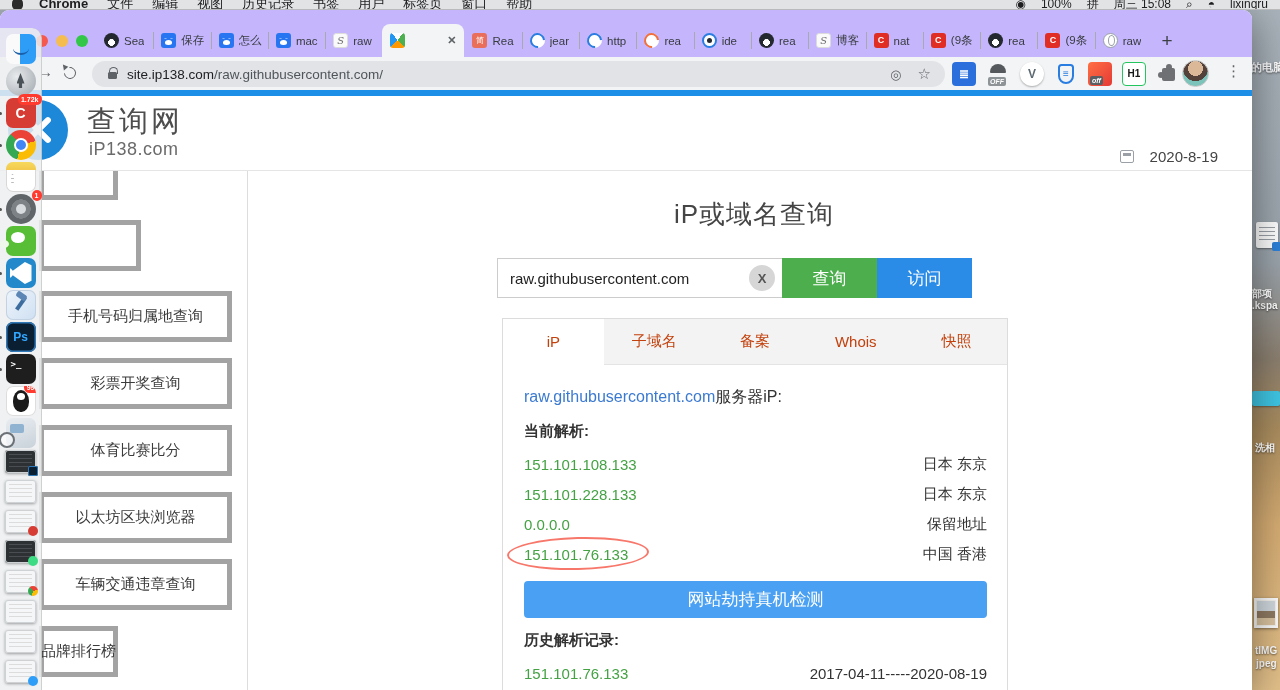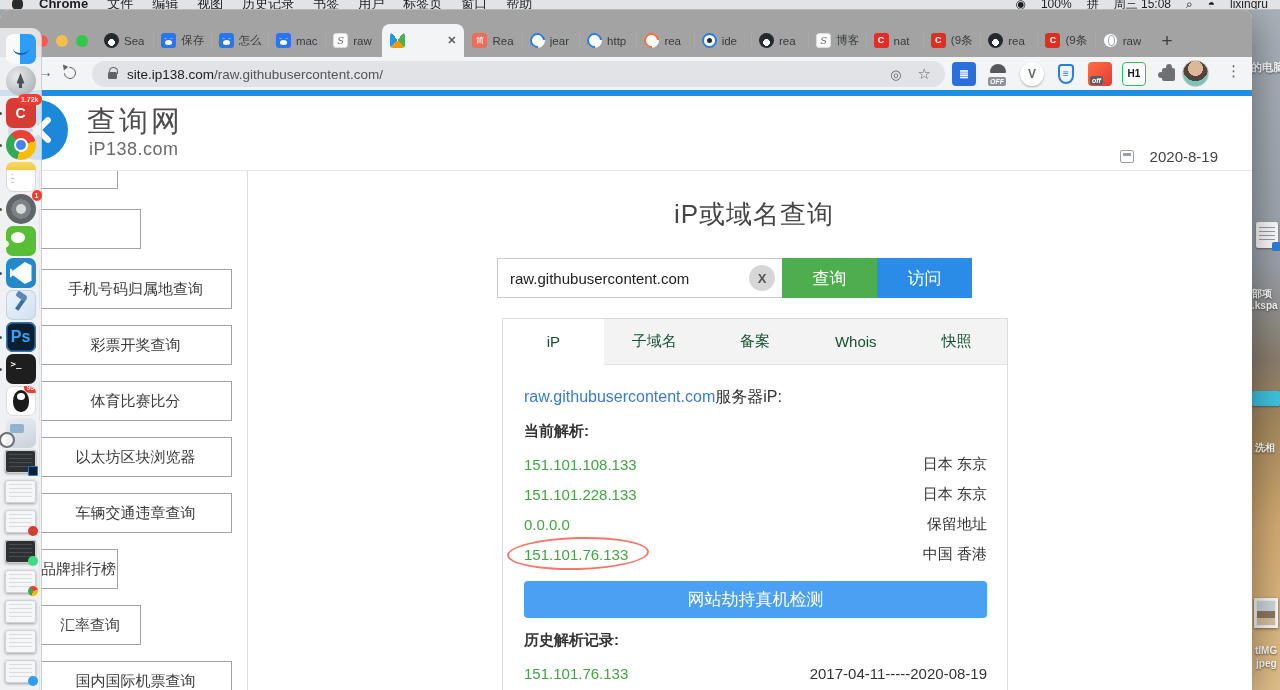--- a/index.html
+++ b/index.html
@@ -24,21 +24,21 @@
   .menubar-row { display:flex; align-items:flex-end; height:19px; transform:translateY(-9px); padding:0 12px; }
   .apple-blob { width:11px; height:12px; background:#2b2b2b; border-radius:45% 45% 40% 40%; margin-right:16px; flex:none; }
   .menu-item { margin-right:19px; font-size:13px; color:#1d1d1f; line-height:1; white-space:nowrap; }
   .menu-item.bold { font-weight:700; }
   .mspacer { flex:1; }
   .menu-status { margin-left:15px; font-size:12px; color:#1d1d1f; line-height:1; white-space:nowrap; }
 
   
   .window { position:absolute; left:0; top:10px; width:1252px; height:680px; border-radius:9px 9px 0 0; overflow:hidden; background:#fff; box-shadow:0 8px 40px rgba(0,0,0,.45); z-index:10; }
 
-  .tabstrip { position:absolute; left:0; top:0; right:0; height:47px; background:#a3a3a3; display:flex; }
+  .tabstrip { position:absolute; left:0; top:0; right:0; height:47px; background:#c4b5fd; display:flex; }
   .lights { display:flex; gap:8px; align-items:center; height:33px; align-self:flex-end; margin-left:36px; flex:none; }
   .light { width:12px; height:12px; border-radius:50%; }
   .light.red { background:#f5594e; } .light.yellow { background:#f5bd4f; } .light.green { background:#33c748; }
   .tabs { display:flex; width:1056px; height:33px; align-self:flex-end; margin-left:8px; min-width:0; }
   .tab { flex:1 1 0; min-width:0; display:flex; align-items:center; gap:5px; padding:0 4px 0 8px; position:relative; color:#383b3e; }
   .tab:not(.active)+.tab:not(.active)::before { content:""; position:absolute; left:0; top:8px; bottom:8px; width:1px; background:#a7a9ac; }
   .tab.active { flex:0 0 82px; background:#f3f4f5; border-radius:8px 8px 0 0; }
   .tab-label { font-size:11.5px; white-space:nowrap; overflow:hidden; }
   .tab-close { display:none; margin-left:auto; margin-right:4px; font-size:11px; color:#5f6368; font-weight:700; }
   .tab.active .tab-close { display:block; }
@@ -105,39 +105,39 @@
   .logo { position:absolute; left:8px; top:4px; width:60px; height:60px; border-radius:50%; background:#1d87d8; }
   .logo::before, .logo::after { content:""; position:absolute; left:27px; top:13px; width:6px; height:34px; background:#fff; border-radius:3px; }
   .logo::before { transform:rotate(45deg); } .logo::after { transform:rotate(-45deg); }
   .site-title { position:absolute; left:87px; top:6px; font-size:29px; color:#4d4d4d; letter-spacing:3px; }
   .site-domain { position:absolute; left:89px; top:43px; font-size:18px; color:#6b6b6b; letter-spacing:.5px; }
   .dateblock { position:absolute; right:34px; top:28px; display:flex; align-items:center; gap:16px; font-size:15px; color:#444;margin-top:24px; }
   .cal { width:14px; height:13px; border:1.5px solid #9aa0a6; border-radius:2px; position:relative; }
   .cal::before { content:""; position:absolute; top:1.5px; left:2px; right:2px; height:3px; background:#9aa0a6; }
 
   .sidebar { position:absolute; left:39px; top:53px; width:193px; z-index:1; }
-  .sbtn { width:193px; height:40px; border:1px solid #a3a3a3; background:#fff; color:#3c3c3c; font-size:15px;
+  .sbtn { width:193px; height:51px; border:5px solid #a3a3a3; background:#fff; color:#3c3c3c; font-size:15px;
     display:flex; align-items:center; justify-content:center; margin-bottom:16px; white-space:nowrap; }
   .sbtn.half-l { width:79px; display:inline-flex; margin-right:11px; }
   .sbtn.half-r { width:102px; display:inline-flex; }
   .vdivider { position:absolute; left:247px; top:75px; bottom:0; width:1px; background:#ddd; }
 
   .main { position:absolute; inset:0; z-index:1; }
   .main-title { position:absolute; left:500px; top:101px; width:508px; text-align:center; font-size:26px; color:#454545; font-weight:500; letter-spacing:1px; }
   .form { position:absolute; left:497px; top:162px; display:flex; }
   .query-input { width:285px; height:40px; border:1px solid #ccc; border-right:none; font-size:15px; color:#222; padding:0 40px 0 12px; outline:none; font-family:"Liberation Sans",sans-serif; }
   .clearx { position:absolute; left:252px; top:7px; width:26px; height:26px; border-radius:50%; background:#d6d6d6; color:#555;
     display:flex; align-items:center; justify-content:center; font-size:13px; font-weight:700; }
   .btn { height:40px; width:95px; border:none; color:#fff; font-size:17px; display:flex; align-items:center; justify-content:center; }
   .btn.search { background:var(--green-btn,#4cae4c); }
   .btn.visit { background:var(--blue-btn,#2b8ce8); }
 
   .panel { position:absolute; left:502px; top:222px; width:506px; height:470px; border:1px solid #dcdcdc; background:#fff; }
   .rtabs { display:flex; height:46px; background:#f3f3f3; border-bottom:1px solid #e4e4e4; }
-  .rtab { flex:1; display:flex; align-items:center; justify-content:center; font-size:15px; color:#14532d; }
+  .rtab { flex:1; display:flex; align-items:center; justify-content:center; font-size:15px; color:#c2410c; }
   .rtab.active { background:#fff; box-shadow:0 1px 0 #fff; }
   .pbody { padding:22px 20px 0 21px; position:relative; }
   .server-line { font-size:16px; margin:0 0 14px; }
   .server-link { color:var(--link-blue,#3b7ad1); }
   .server-suffix { color:#333; }
   .plabel { font-size:15px; color:#333; font-weight:700; margin-bottom:8px; }
   .iprow { display:flex; justify-content:space-between; align-items:center; height:30px; position:relative; font-size:15px; }
   .ip { color:var(--ip-green,#44a244); }
   .loc, .range { color:#333; }
   .red-ellipse { display:none; }
@@ -171,21 +171,21 @@
   .ditem[data-app="wechat"] { background:#57be36; }
   .ditem[data-app="wechat"]::before { content:""; position:absolute; left:5px; top:6px; width:14px; height:11px; background:#fff; border-radius:50%; }
   .ditem[data-app="wechat"]::after { content:""; position:absolute; right:4px; bottom:5px; width:10px; height:8px; background:#eef7ea; border-radius:50%; }
   .ditem[data-app="vscode"] { background:#2489ca; }
   .ditem[data-app="vscode"]::before { content:""; position:absolute; inset:4px; background:#fff;
     clip-path:polygon(70% 0,100% 15%,100% 85%,70% 100%,15% 60%,5% 72%,0 66%,0 34%,5% 28%,15% 40%); }
   .ditem[data-app="xcode"] { background:linear-gradient(135deg,#eef4fb,#cfe0f2); box-shadow:inset 0 0 0 1px #c3d2e2; }
   .ditem[data-app="xcode"]::before { content:""; position:absolute; left:13px; top:6px; width:4px; height:15px; background:#3d6d9e; transform:rotate(35deg); }
   .ditem[data-app="xcode"]::after { content:""; position:absolute; left:10px; top:4px; width:11px; height:6px; background:#5c86b5; border-radius:2px; transform:rotate(35deg); }
   .ditem[data-app="photoshop"] { background:#0b1f33; box-shadow:inset 0 0 0 1.5px #2f79b8; }
-  .ditem[data-app="photoshop"] .dglyph { color:#31a8ff; font-size:16px;border-radius:6px; }
+  .ditem[data-app="photoshop"] .dglyph { color:#31a8ff; font-size:12px;border-radius:6px; }
   .ditem[data-app="terminal"] { background:#1e1e1e; }
   .ditem[data-app="terminal"] .dglyph { font-family:"DejaVu Sans Mono",monospace; font-size:9px; align-items:flex-start; justify-content:flex-start; padding:5px 0 0 5px; }
   .ditem[data-app="qq"] { background:#fff; box-shadow:inset 0 0 0 1px #ddd; overflow:hidden; }
   .ditem[data-app="qq"]::before { content:""; position:absolute; left:7px; top:4px; width:16px; height:22px; background:#1a1a1a; border-radius:50% 50% 46% 46%; }
   .ditem[data-app="qq"]::after { content:""; position:absolute; left:11px; top:8px; width:8px; height:7px; background:#fff; border-radius:50%; }
   .ditem[data-app="preview"] { background:linear-gradient(160deg,#e9edf1,#c9d2da); }
   .ditem[data-app="preview"]::before { content:""; position:absolute; left:4px; top:6px; width:14px; height:9px; background:#8fb3d1; border-radius:2px; }
   .ditem[data-app="preview"]::after { content:""; position:absolute; right:3px; bottom:3px; width:12px; height:12px; border:2.5px solid #6b7177; border-radius:50%; background:rgba(255,255,255,.6); }
   .ditem.thumb { height:23px; width:31px; border-radius:3px; background:#f5f6f7; margin-bottom:7px;
     box-shadow:0 1px 3px rgba(0,0,0,.35), inset 0 0 0 1px #cfd2d5; }

